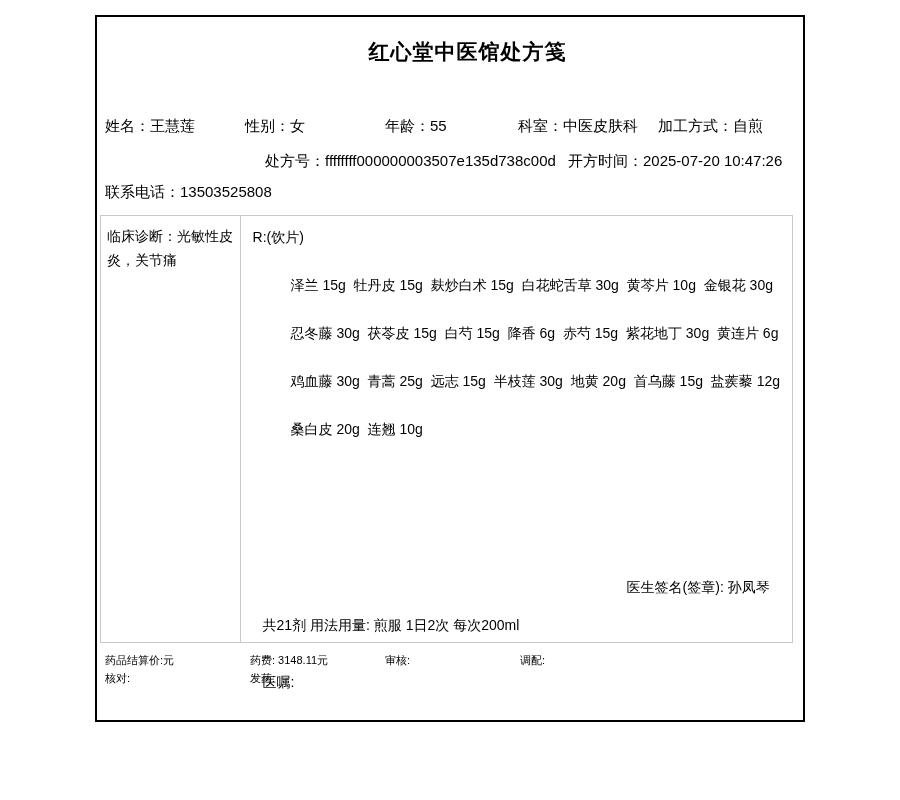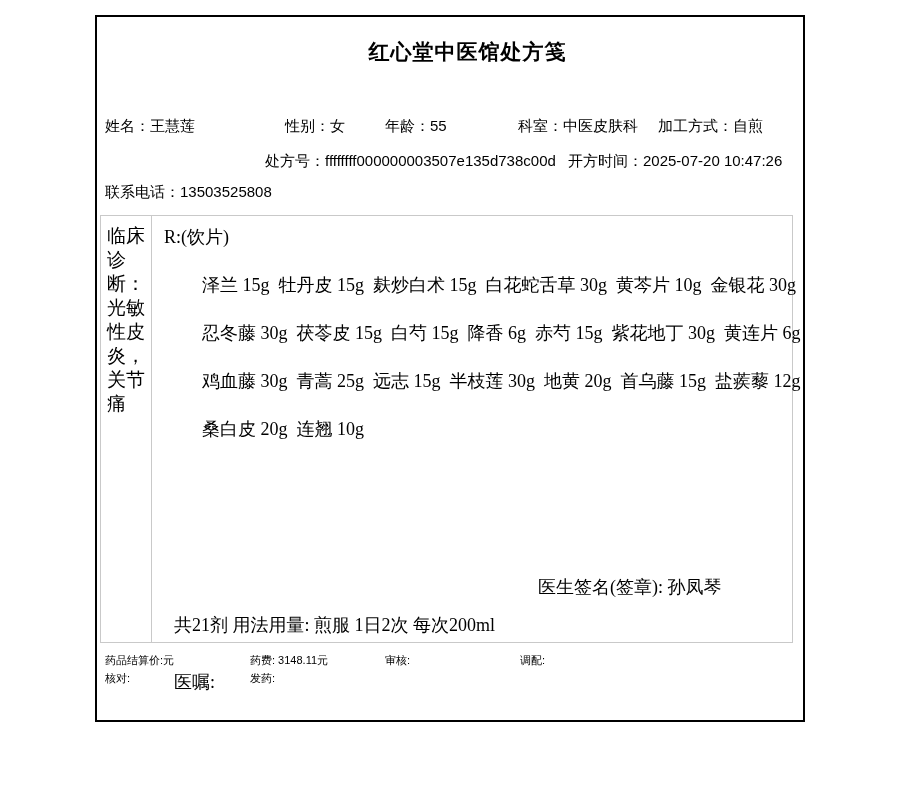--- a/index.html
+++ b/index.html
@@ -43,31 +43,30 @@
     top: 198px;
     width: 691px;
     height: 426px;
     border: 1px solid #c9c9c9;
     display: flex;
   }
   .cell-left {
     width: 150px;
     border-right: 1px solid #c9c9c9;
     padding: 8px 6px;
-    font-size: 19px;
+    font-size: 14px;
     line-height: 24px;
     box-sizing: border-box;
   }
   .cell-right {
     flex: 1;
     position: relative;
     padding: 13px 12px;
-    font-size: 18px;
+    font-size: 14px;
     box-sizing: border-box;
-    font-family: Liberation Serif, serif;
   }
   .rx-header {
     line-height: 16px;
     margin-bottom: 32px;
   }
   .herb-line {
     line-height: 16px;
     margin-bottom: 32px;
     white-space: pre;
     margin-left: 38px;
@@ -94,21 +93,21 @@
   }
 </style>
 </head>
 <body>
 
 <div class="sheet">
 
   <div class="title">红心堂中医馆处方笺</div>
 
   <div class="field" style="left:8px; top:100px;"><span>姓名：</span><span>王慧莲</span></div>
-  <div class="field" style="left:148px; top:100px;margin-left:40px;"><span>性别：</span><span>女</span></div>
+  <div class="field" style="left:148px; top:100px;"><span>性别：</span><span>女</span></div>
   <div class="field" style="left:288px; top:100px;"><span>年龄：</span><span>55</span></div>
   <div class="field" style="left:421px; top:100px;text-align:center;"><span>科室：</span><span>中医皮肤科</span></div>
   <div class="field" style="left:561px; top:100px;"><span>加工方式：</span><span>自煎</span></div>
 
   <div class="field" style="left:8px; top:122px;margin-top:44px;"><span>联系电话：</span><span>13503525808</span></div>
   <div class="field" style="left:168px; top:135px;"><span>处方号：</span><span>ffffffff000000003507e135d738c00d</span></div>
   <div class="field" style="left:471px; top:135px;"><span>开方时间：</span><span>2025-07-20 10:47:26</span></div>
 
   <div class="rx-table">
     <div class="cell-left"><span>临床诊断：</span><span>光敏性皮炎，关节痛</span></div>

